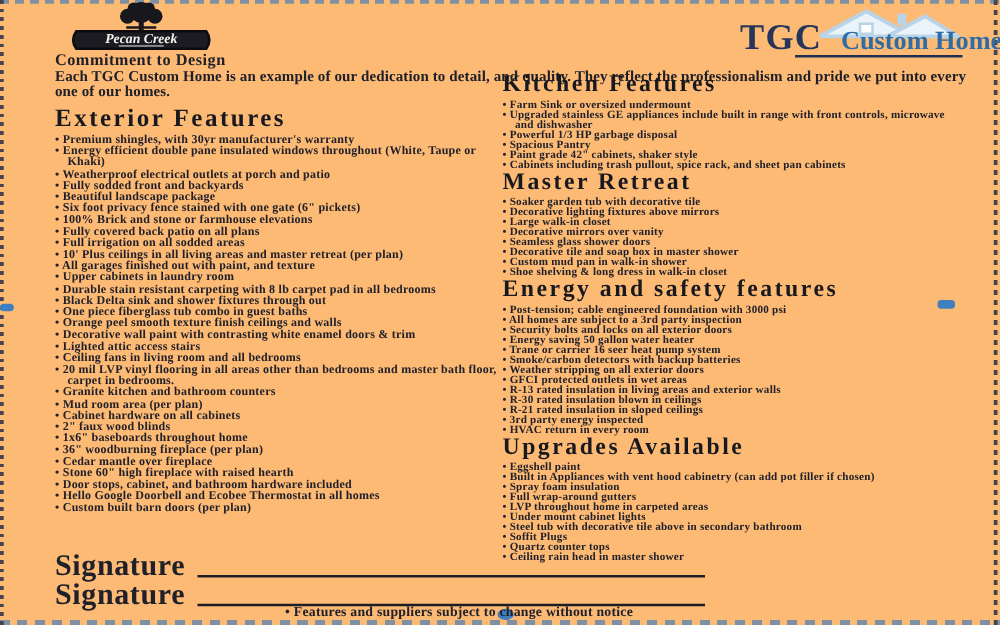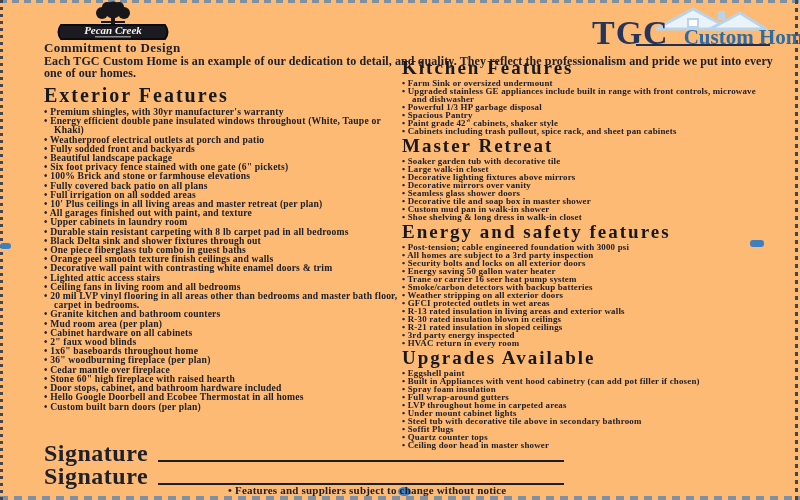--- a/index.html
+++ b/index.html
@@ -24,21 +24,21 @@
   .marker.m-left   { left:0;   top:243px; width:11px; height:6px; }
   .marker.m-right  { left:750px; top:240px; width:14px; height:7px; }
   .marker.m-bottom { left:398px; top:487px; width:13px; height:9px; border-radius:50%; }
 
   
   .brand-left { position:absolute; left:55px; top:1px; width:116px; height:42px; }
   
   .brand-right { position:absolute; left:592px; top:4px; width:180px; height:44px; }
   .brand-right svg.house { position:absolute; right:4px; top:-1px; }
   .tgc-row { position:absolute; left:0; top:10px; width:180px; white-space:nowrap; }
-  .tgc-tgc { font-size:34px; color:#26355a; letter-spacing:1px; }
+  .tgc-tgc { font-size:29px; color:#26355a; letter-spacing:1px; }
   .tgc-rest{ font-size:21px; color:#2e6ca6; margin-left:15px; }
   .tgc-underline { position:absolute; left:44px; top:40px; width:134px; height:2px; background:#1e2f52; }
 
   
   .commitment { position:absolute; left:44px; top:40px; width:746px; }
   .commitment h3 { font-size:13px; letter-spacing:.4px; }
   .commitment p  { font-size:12px; line-height:11.8px; letter-spacing:.1px; }
 
   
   .col { position:absolute; overflow:hidden; }
@@ -157,22 +157,22 @@
         <li>Farm Sink or oversized undermount</li>
         <li>Upgraded stainless GE appliances include built in range with front controls, microwave and dishwasher</li>
         <li>Powerful 1/3 HP garbage disposal</li>
         <li>Spacious Pantry</li>
         <li>Paint grade 42" cabinets, shaker style</li>
         <li>Cabinets including trash pullout, spice rack, and sheet pan cabinets</li>
       </ul>
       <h2 class="sec-title">Master Retreat</h2>
       <ul class="sec-list">
         <li>Soaker garden tub with decorative tile</li>
+        <li>Decorative lighting fixtures above mirrors</li>
         <li>Large walk-in closet</li>
-        <li>Decorative lighting fixtures above mirrors</li>
         <li>Decorative mirrors over vanity</li>
         <li>Seamless glass shower doors</li>
         <li>Decorative tile and soap box in master shower</li>
         <li>Custom mud pan in walk-in shower</li>
         <li>Shoe shelving &amp; long dress in walk-in closet</li>
       </ul>
       <h2 class="sec-title">Energy and safety features</h2>
       <ul class="sec-list">
         <li>Post-tension; cable engineered foundation with 3000 psi</li>
         <li>All homes are subject to a 3rd party inspection</li>
@@ -192,21 +192,21 @@
       <ul class="sec-list">
         <li>Eggshell paint</li>
         <li>Built in Appliances with vent hood cabinetry (can add pot filler if chosen)</li>
         <li>Spray foam insulation</li>
         <li>Full wrap-around gutters</li>
         <li>LVP throughout home in carpeted areas</li>
         <li>Under mount cabinet lights</li>
         <li>Steel tub with decorative tile above in secondary bathroom</li>
         <li>Soffit Plugs</li>
         <li>Quartz counter tops</li>
-        <li>Ceiling door head in master shower</li>
+        <li>Ceiling rain head in master shower</li>
       </ul>
     </div>
 
   <div class="signatures">
       <div class="sig-row">
         <span class="sig-label">Signature</span>
         <span class="sig-line"></span>
       </div>
       <div class="sig-row">
         <span class="sig-label">Signature</span>

